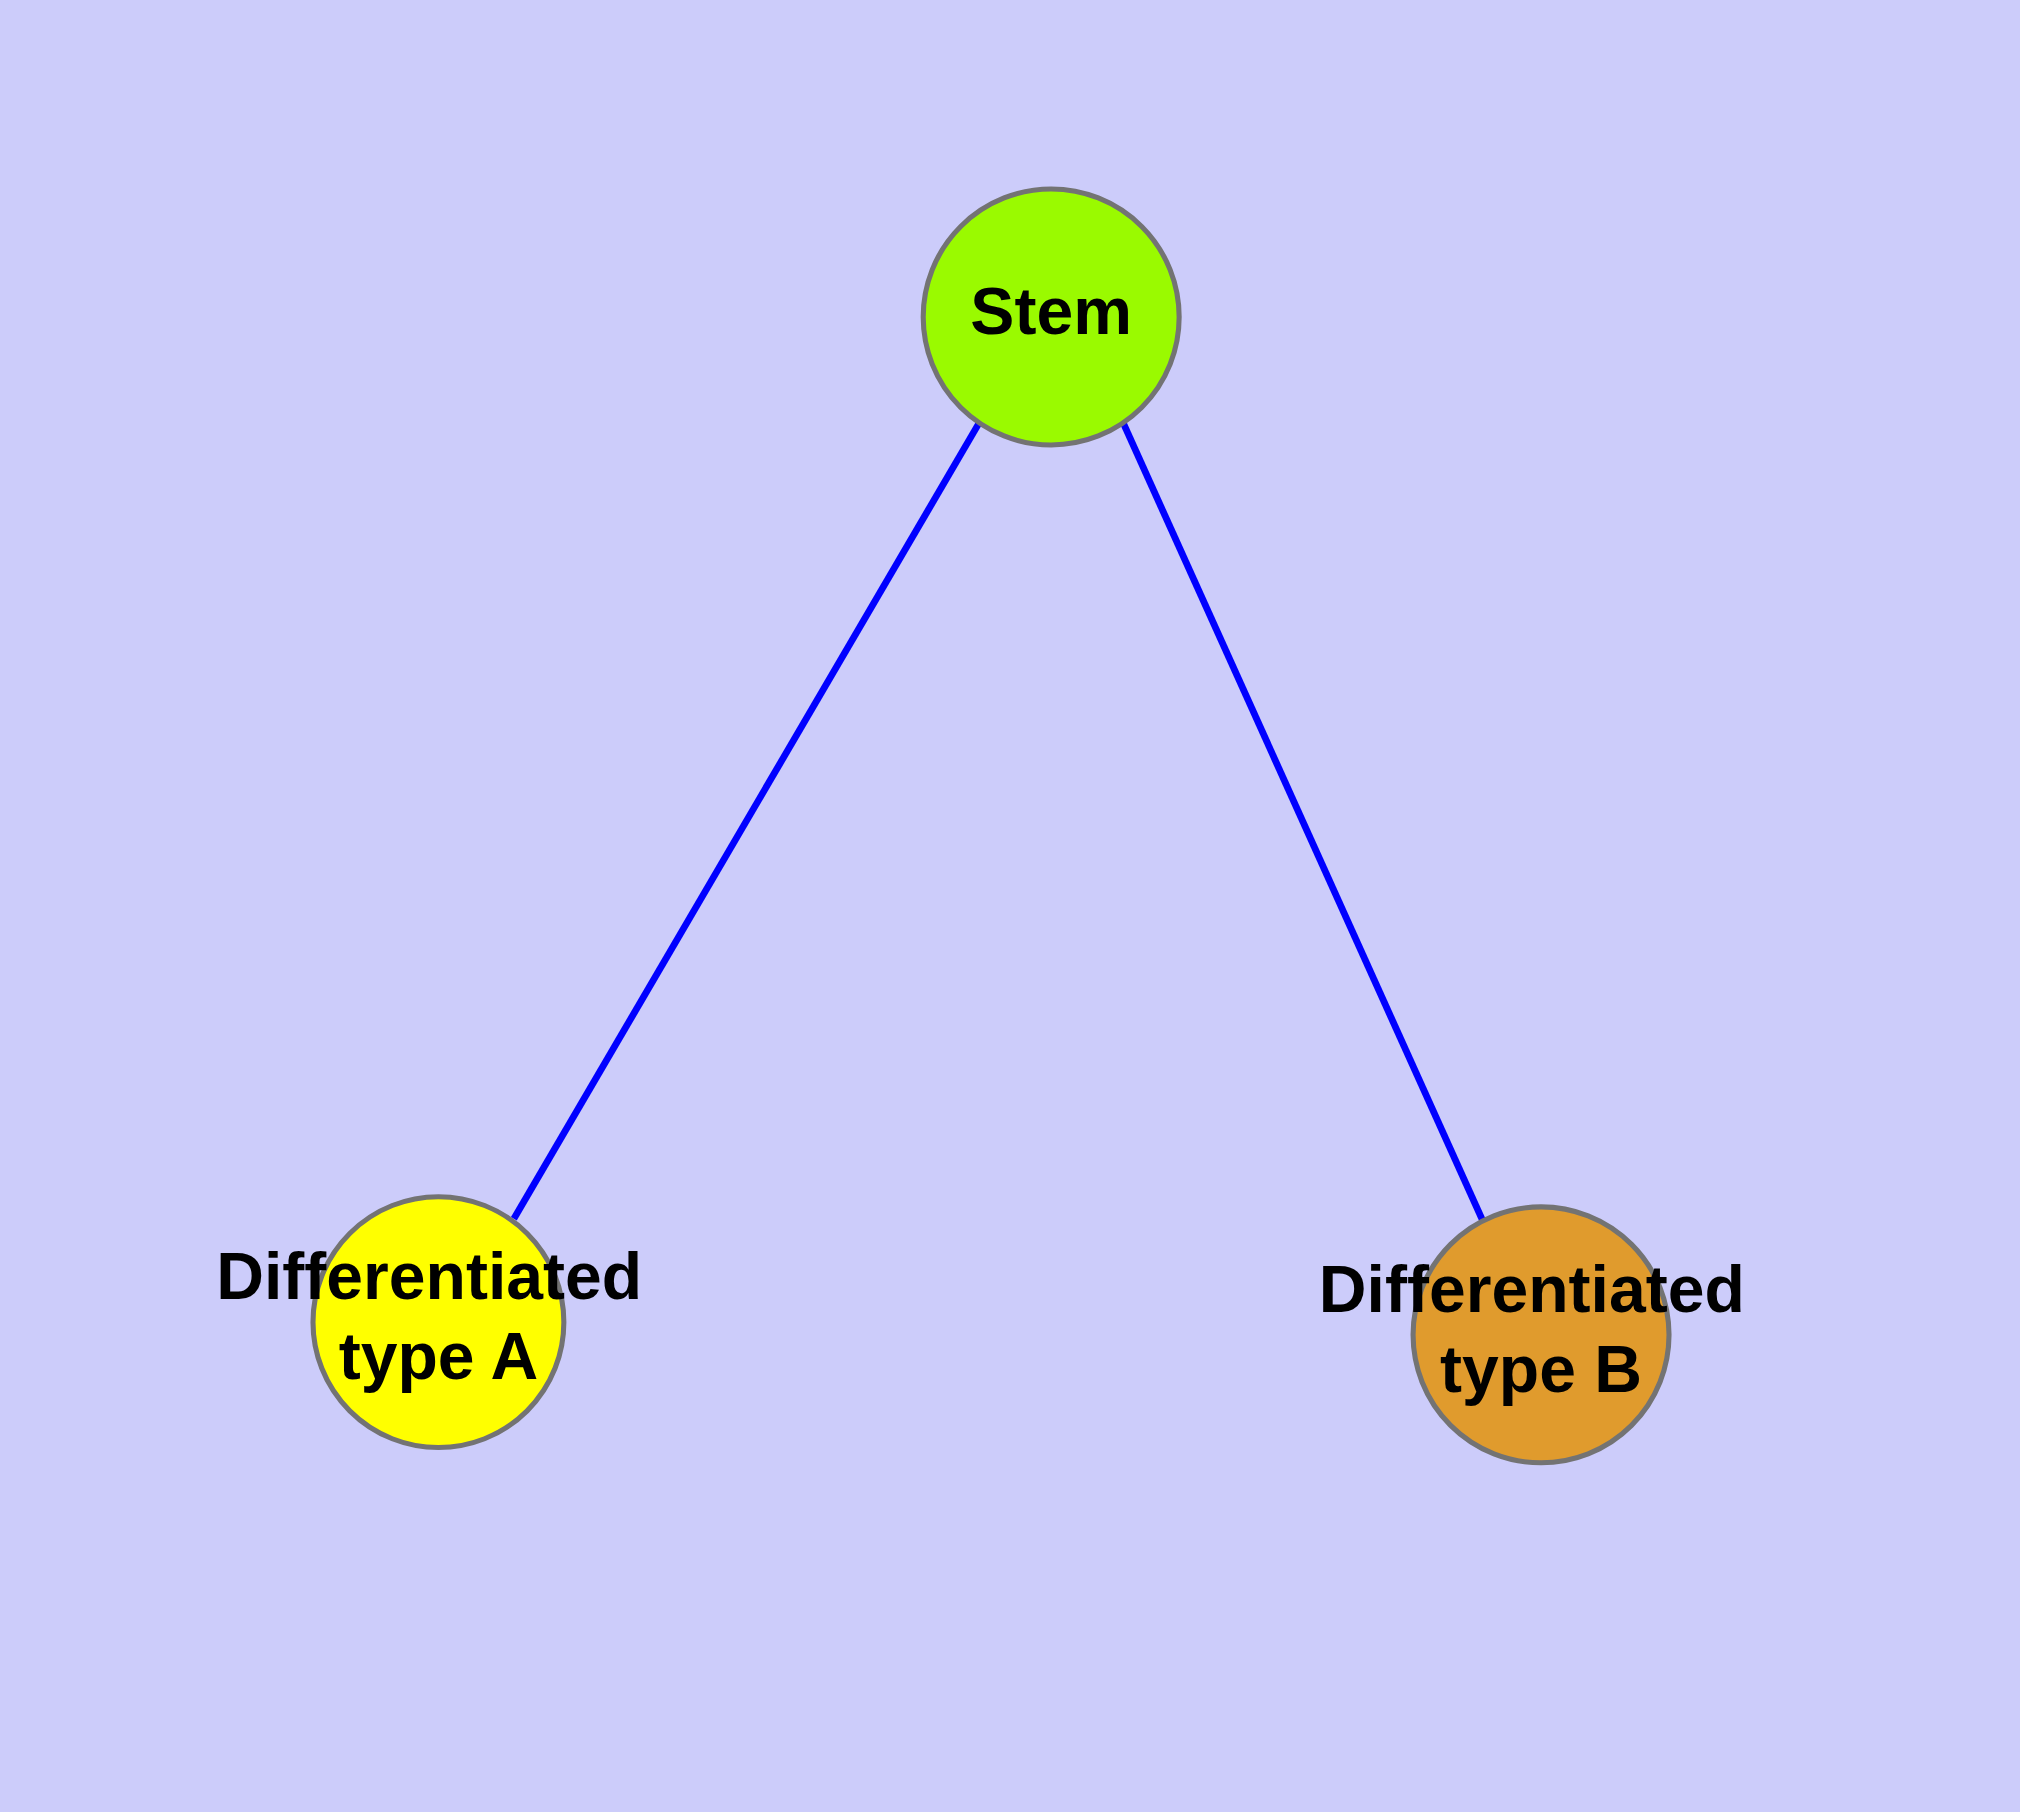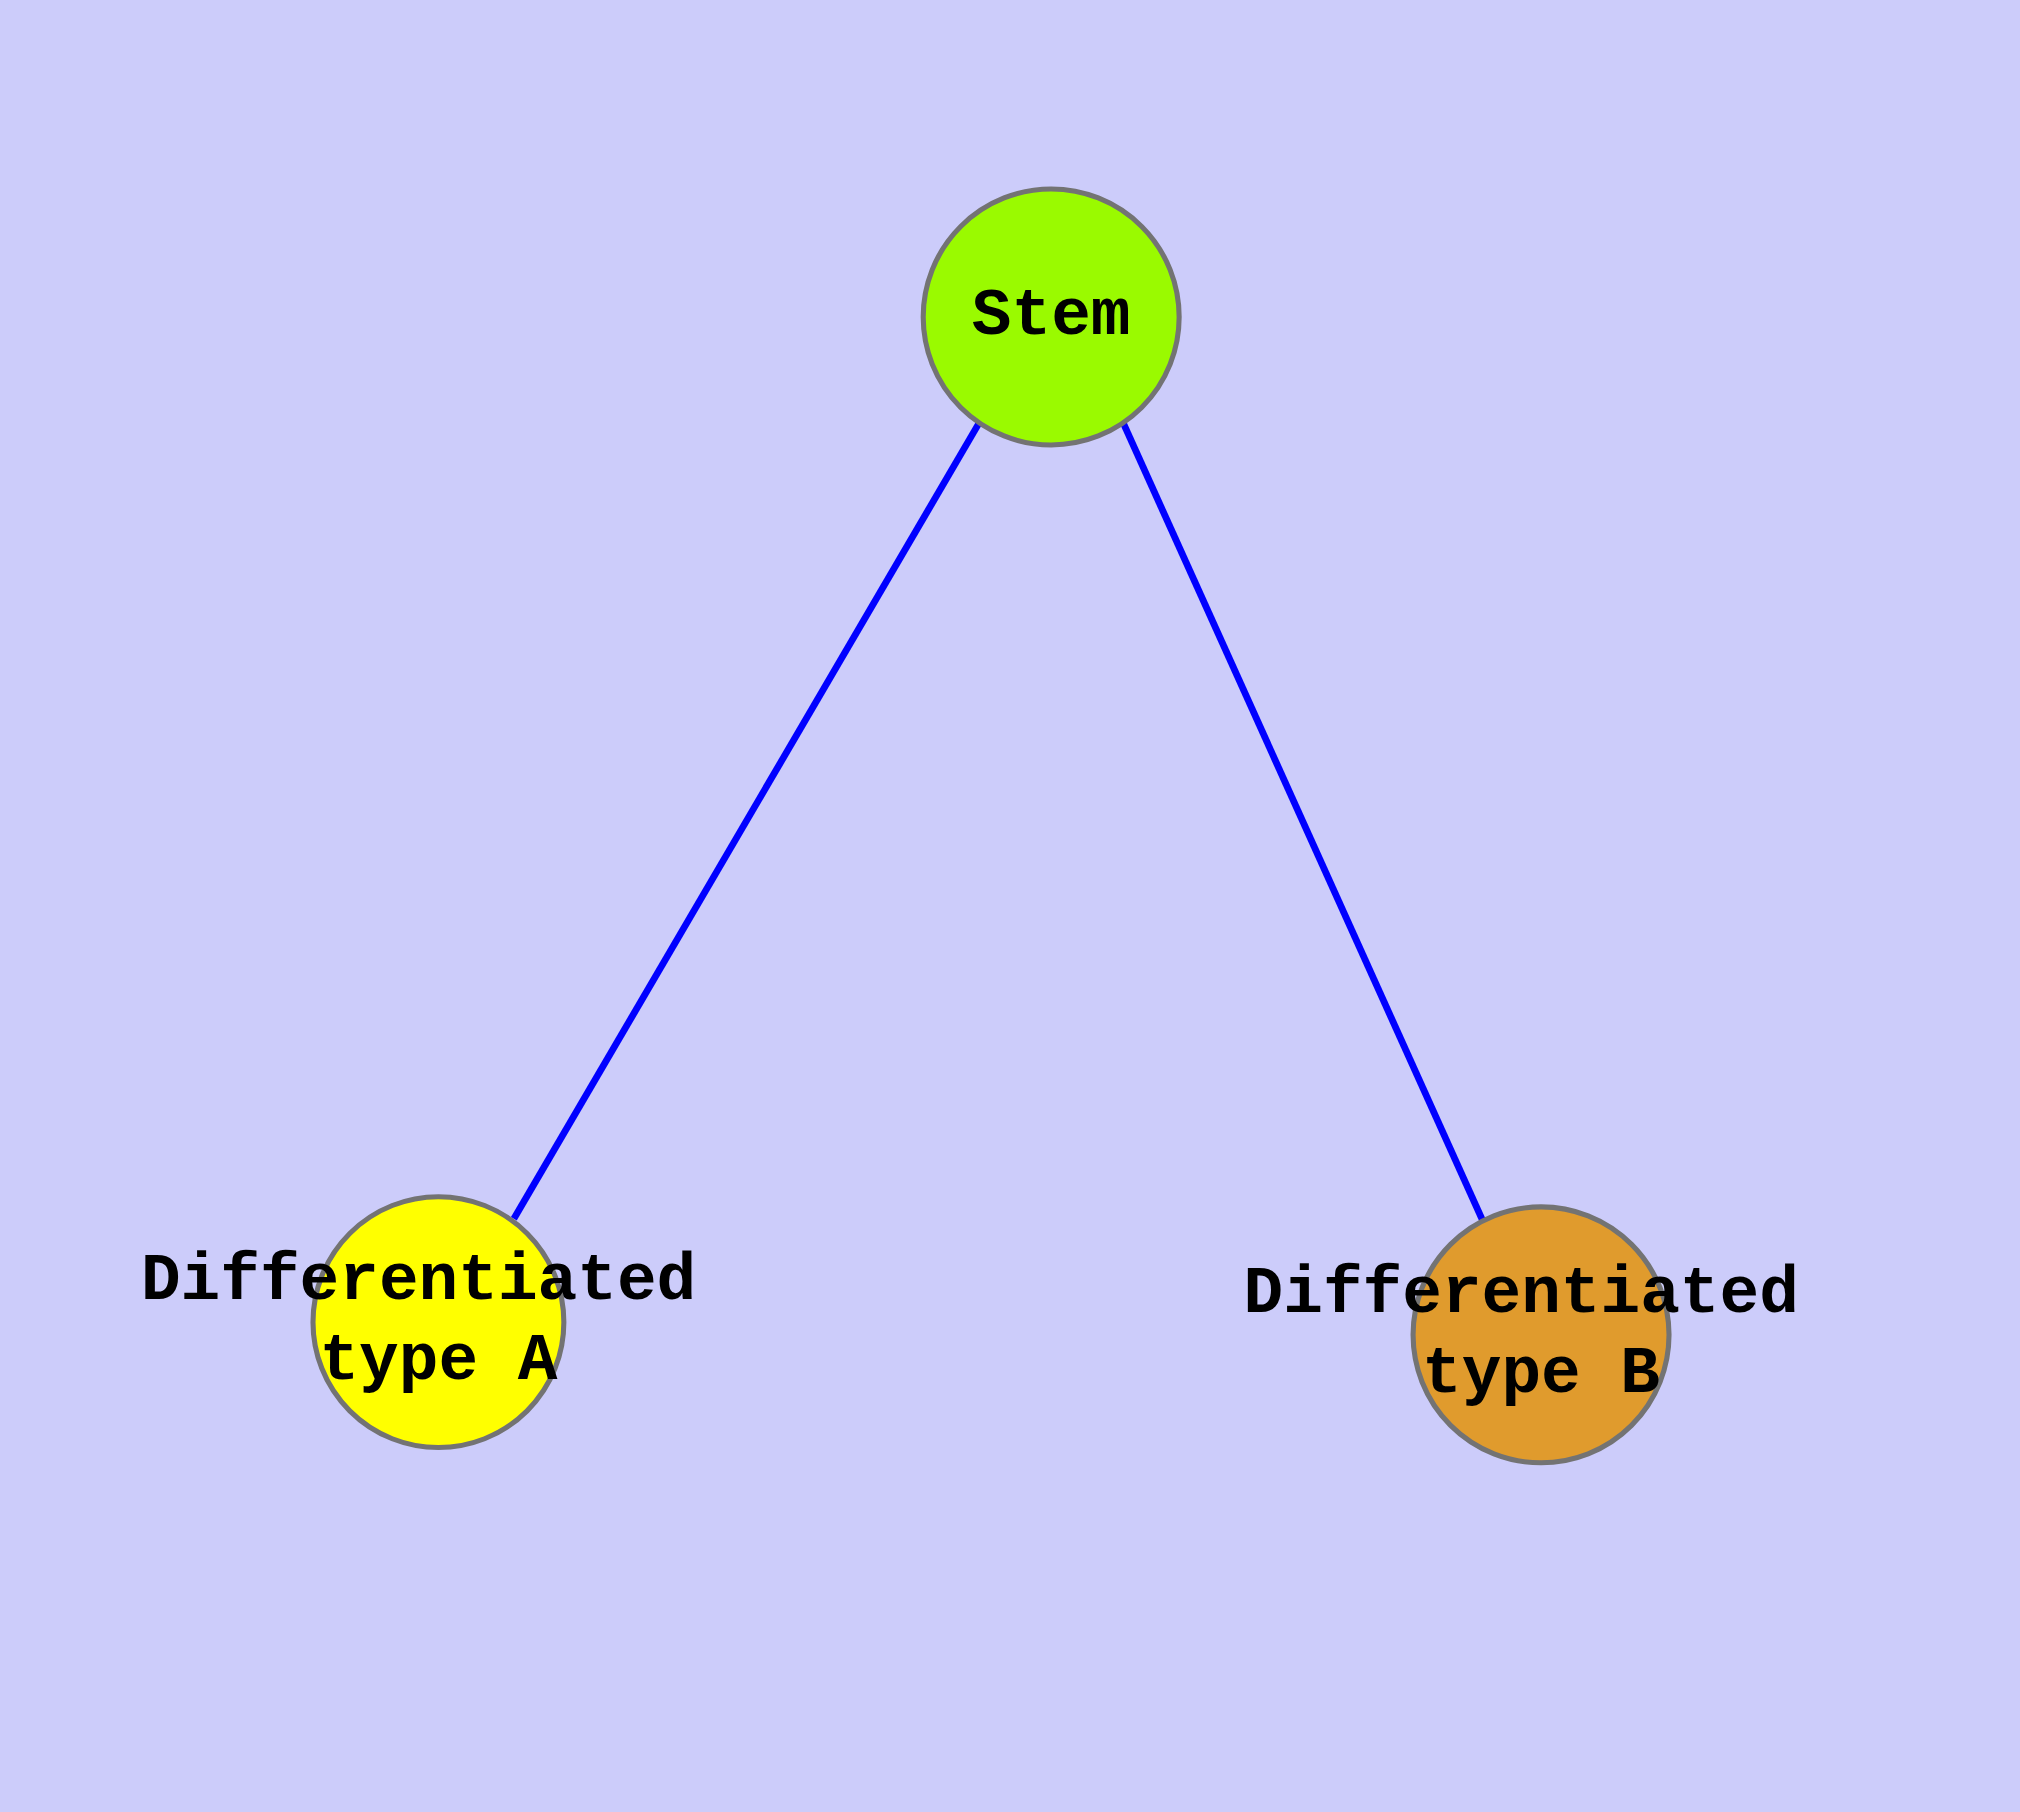--- a/index.html
+++ b/index.html
@@ -5,21 +5,21 @@
   html, body {
     margin: 0;
     padding: 0;
     background: #ccccfa;
   }
   #stage {
     position: relative;
     width: 2021px;
     height: 1812px;
     overflow: hidden;
-    font-family: Liberation Mono, monospace;
+    font-family: Liberation Sans, sans-serif;
   }
   #graph-svg {
     position: absolute;
     top: 0;
     left: 0;
     width: 2021px;
     height: 1812px;
     display: block;
   }
   .node-label {

